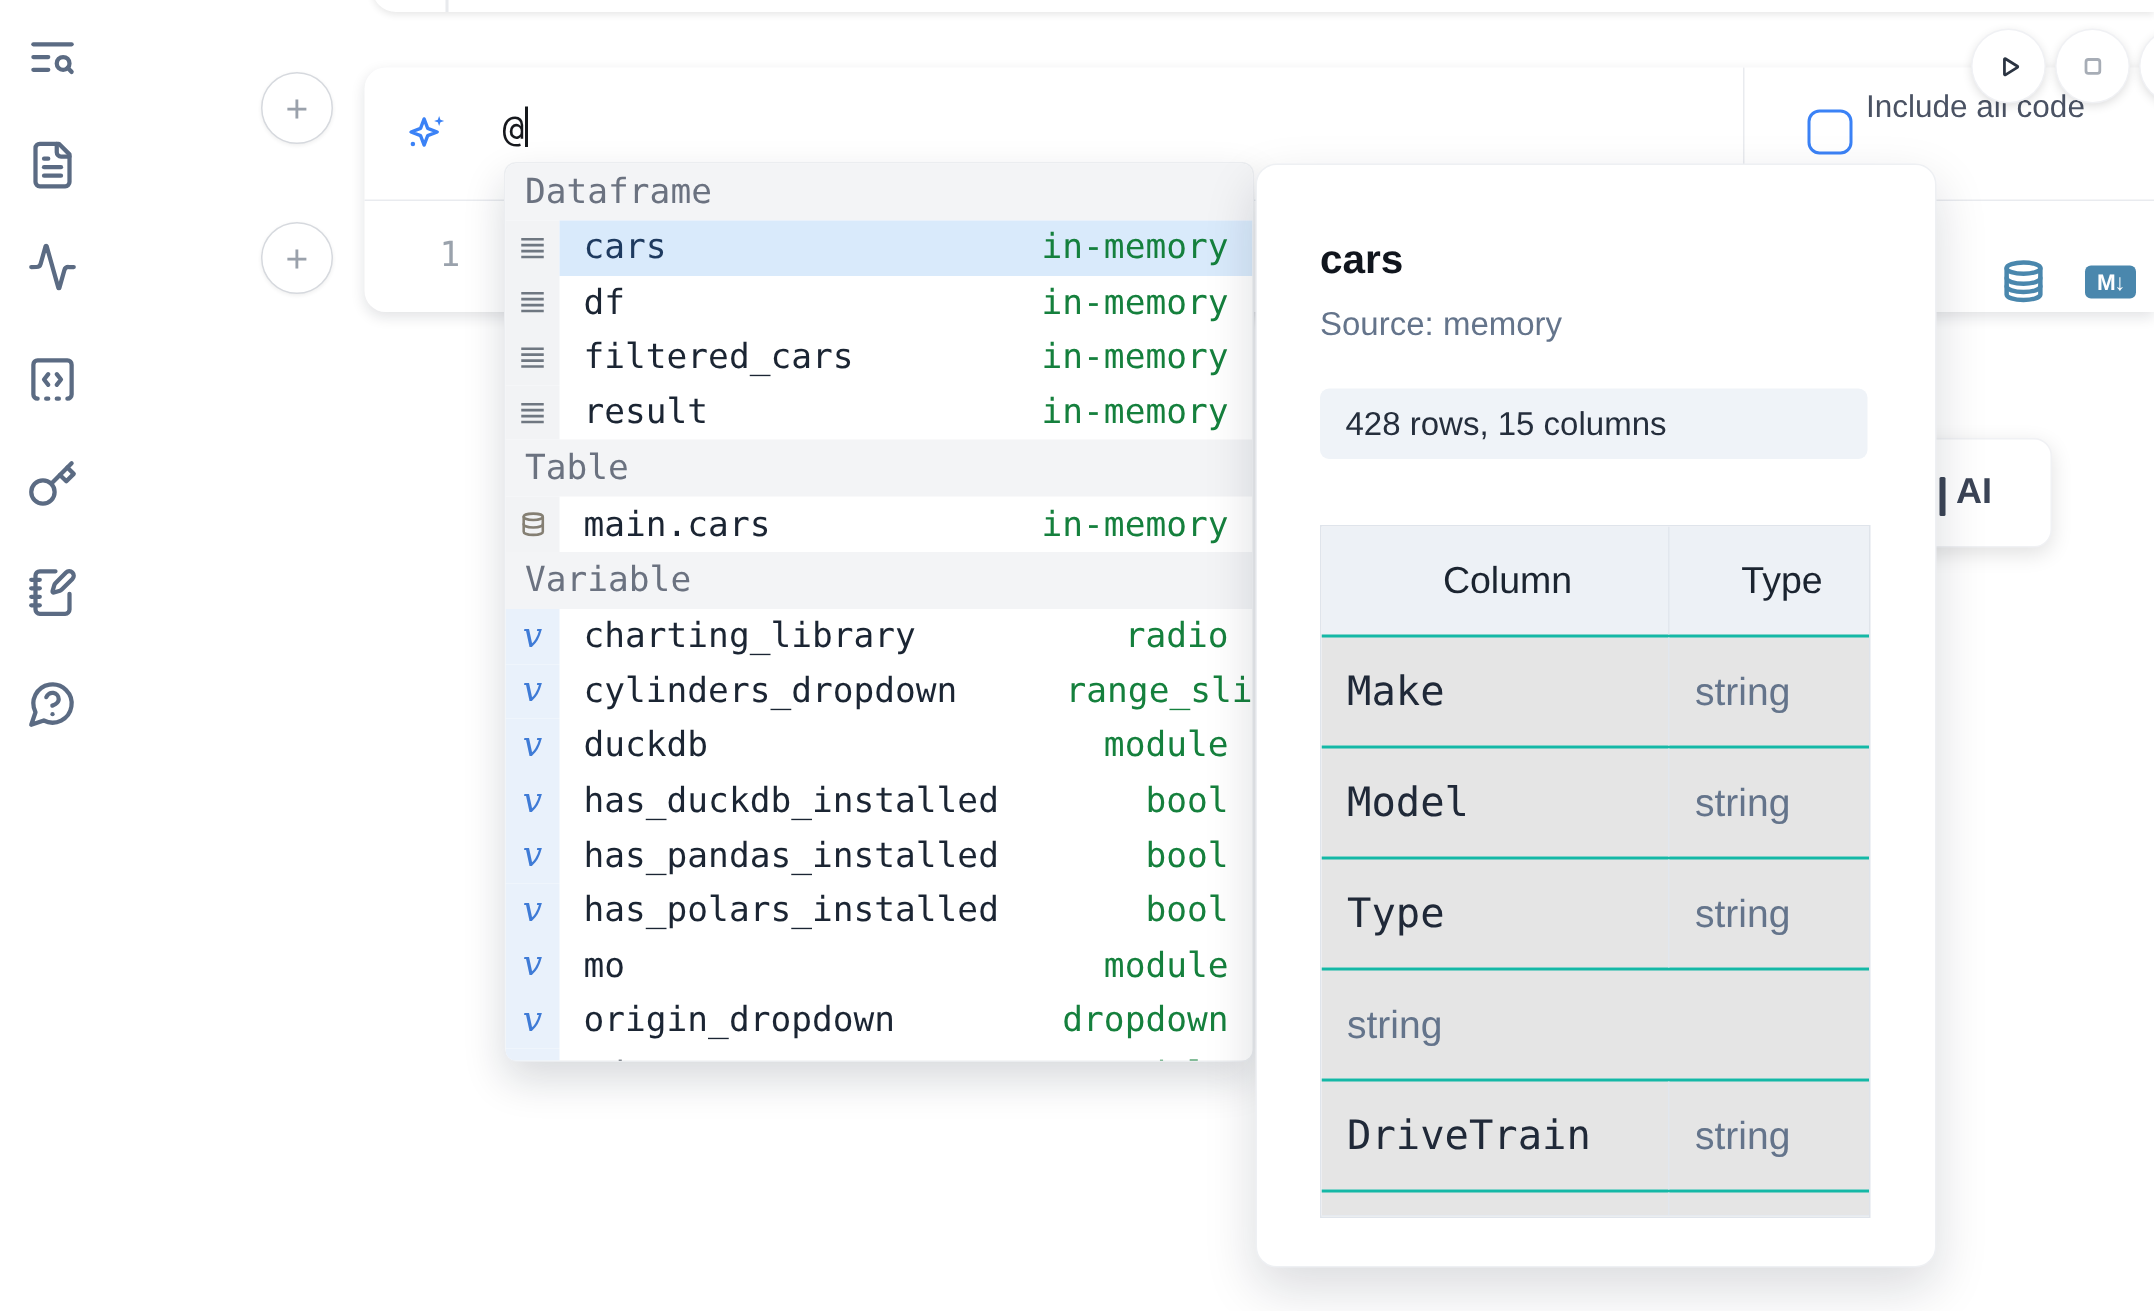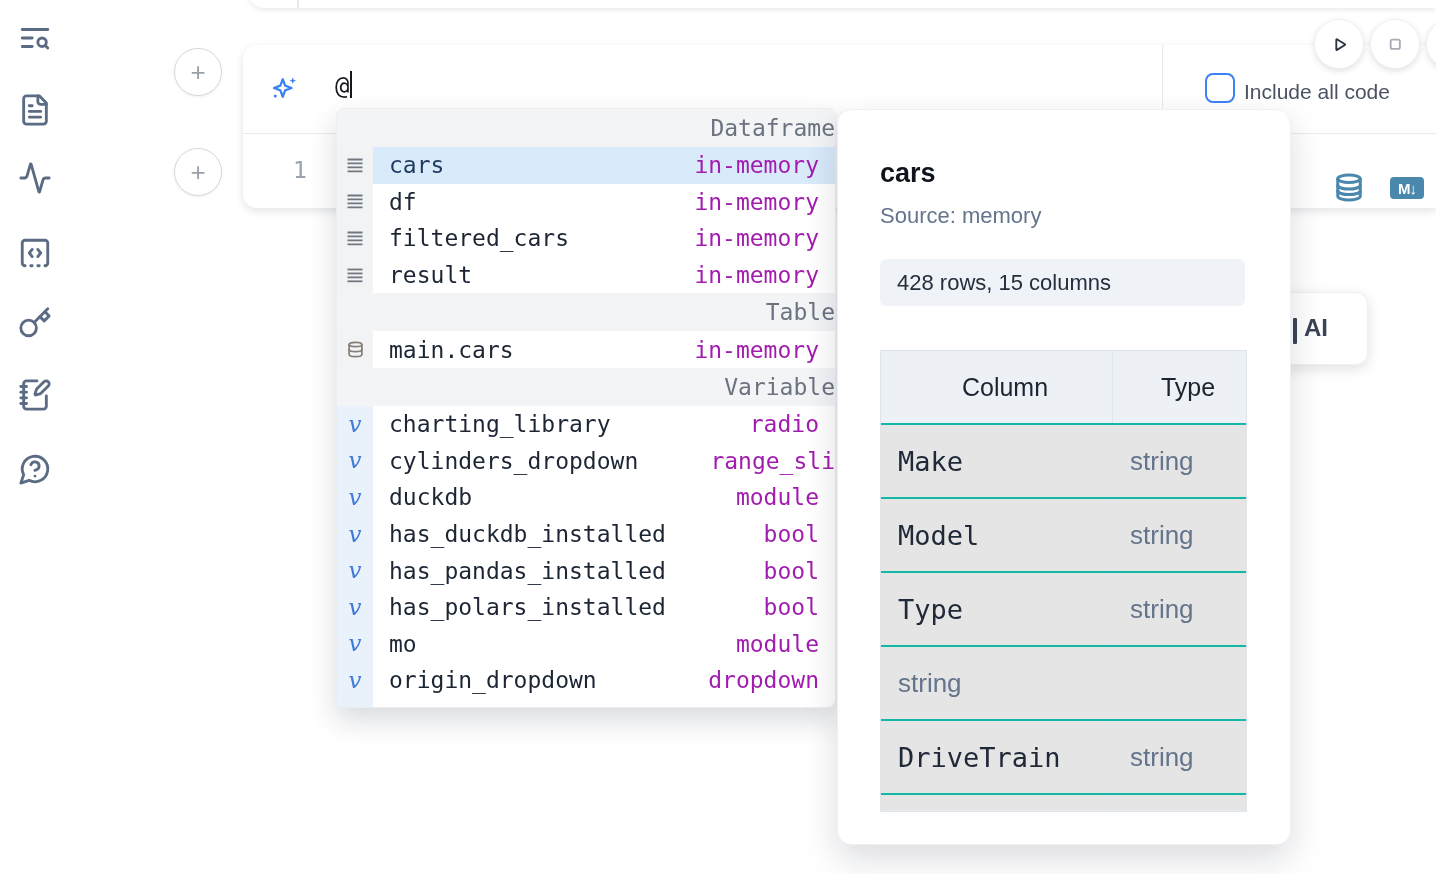--- a/index.html
+++ b/index.html
@@ -26,21 +26,21 @@
   
   .cell-container { position:absolute; left:243px; top:45px; width:1193px; height:163px;
     background:#fff; border-radius:14px 0 0 14px; box-shadow:0 3px 9px rgba(16,24,40,.12); z-index:2; }
   .ai-row { position:absolute; left:0; top:0; right:0; height:89px; border-bottom:1px solid #e9ebef; }
   .sparkle { position:absolute; left:26px; top:29px; width:30px; height:30px; }
   .ai-input-text { position:absolute; left:92px; top:26px; font-size:24px; color:#16181d; }
   .caret { display:inline-block; width:2px; height:27px; background:#15181c; margin-left:1px; vertical-align:-4px; }
   .ai-vdivider { position:absolute; left:919px; top:0; width:1px; height:89px; background:#e9ebef; }
   .include-checkbox { position:absolute; left:962px; top:28px; width:30px; height:30px;
     border:2.5px solid #3b82f6; border-radius:8px; background:#fff; cursor:pointer; }
-  .include-label { position:absolute; left:1001px; top:35px; font-size:21px; color:#4a5263; }
+  .include-label { position:absolute; left:1001px; top:15px; font-size:21px; color:#4a5263; }
   .line-number { position:absolute; left:50px; top:112px; font-size:23px; color:#9aa2ac; }
   .db-icon-btn { position:absolute; left:1091px; top:126px; width:32px; height:34px; cursor:pointer; }
   .db-icon-btn svg { width:30px; height:33px; stroke:#4a87ad; stroke-width:2.4; fill:none; stroke-linecap:round; }
   .md-badge { position:absolute; left:1147px; top:132px; width:34px; height:22px; background:#4a87ad;
     border-radius:4px; color:#fff; font-weight:bold; font-size:15px; display:flex; align-items:center;
     justify-content:center; cursor:pointer; letter-spacing:-1px; }
 
   
   .circle-btn { position:absolute; top:20px; width:48px; height:48px; border-radius:50%;
     background:#fff; box-shadow:0 0 0 1px #f0f1f4, 0 2px 7px rgba(0,0,0,.16);
@@ -51,33 +51,33 @@
   .ai-card { position:absolute; left:1240px; top:292px; width:128px; height:73px; background:#fff;
     border:1px solid #f0f1f4; border-radius:12px; box-shadow:0 4px 14px rgba(0,0,0,.12);
     z-index:4; cursor:pointer; }
   .ai-card .partial-bar { position:absolute; left:52px; top:25px; width:4px; height:26px;
     background:#3b4456; border-radius:1px; }
   .ai-card .ai-label { position:absolute; left:63px; top:21px; font-size:24px; font-weight:bold; color:#3b4456;text-align:right; }
 
   
   .dropdown { position:absolute; left:336px; top:108px; width:500px; height:600px; background:#fff;
     border:1px solid #ebedf0; border-radius:8px; box-shadow:0 12px 28px rgba(15,23,42,.16);
-    overflow:hidden; z-index:10;text-align:right; }
+    overflow:hidden; z-index:10; }
   .ac-header { height:38px; background:#f3f4f6; color:#6b7280; font-size:23px;
     line-height:38px; padding-left:13px; }
   .ac-row { display:flex; height:36.6px; cursor:pointer; }
   .ac-gutter { width:36px; flex:none; display:flex; align-items:center; justify-content:center; }
   .ac-gutter.kind-data { background:#f2f3f5; }
   .ac-gutter.kind-var { background:#e9f1fb; }
   .ac-content { flex:1; display:flex; align-items:center; justify-content:space-between;
     padding:0 16px; min-width:0; overflow:hidden; }
   .ac-row.selected .ac-content { background:#d9eafb; }
   .ac-name { font-size:23px; color:#1b2533; white-space:nowrap; }
   .ac-row.selected .ac-name { color:#1e3a5f; }
-  .ac-detail { font-size:23px; color:#a21caf; white-space:nowrap; }
+  .ac-detail { font-size:23px; color:#15803d; white-space:nowrap; }
   .ac-row.flush .ac-content { padding-right:0; }
   .v-glyph { font-family:"DejaVu Serif",serif; font-style:italic; font-size:23px; color:#3f7bd6; line-height:1; }
   .rows-icon { width:18px; height:15px; }
   .rows-icon line { stroke:#6f7781; stroke-width:1.9; }
   .tbl-db-icon { width:17px; height:19px; stroke:#857f73; stroke-width:2.4; fill:none; stroke-linecap:round; }
 
   
   .preview-panel { position:absolute; left:837px; top:109px; width:454px; height:736px; background:#fff;
     border:1px solid #eef0f3; border-radius:14px; box-shadow:0 14px 34px rgba(15,23,42,.15);
     overflow:hidden; z-index:20; padding:44px 45px 0 42px; }

